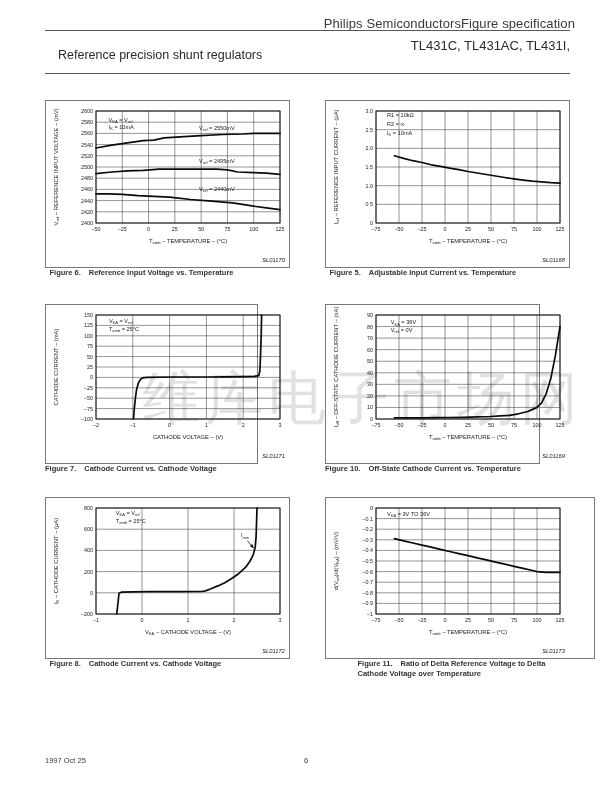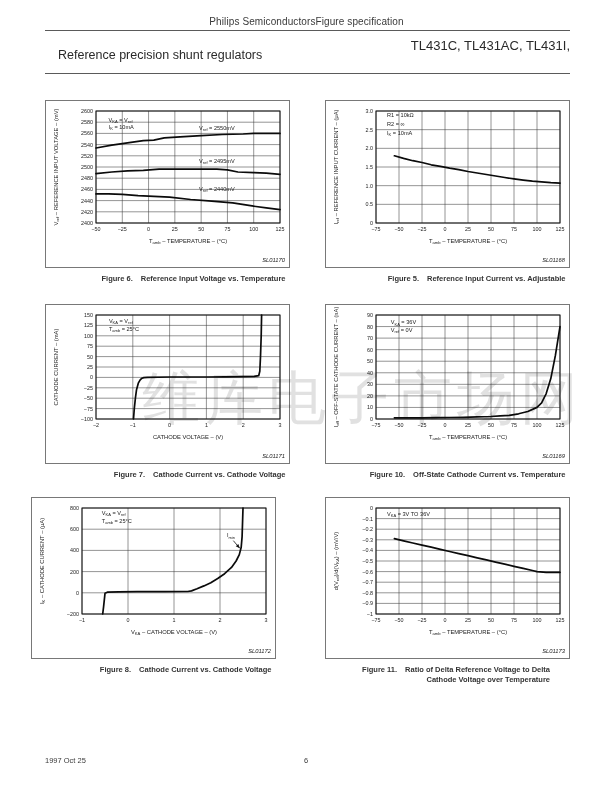--- a/index.html
+++ b/index.html
@@ -1,29 +1,29 @@
 <!DOCTYPE html>
 <html><head>
 <meta charset="utf-8">
 <style>
   *{margin:0;padding:0;box-sizing:border-box}
   html,body{background:#ffffff}
   body{font-family:"Liberation Sans",sans-serif;color:#222}
   .page{position:relative;width:612px;height:792px;background:#fff;overflow:hidden}
 
-  .hdr-row{position:absolute;left:44px;top:16px;width:525px;display:flex;justify-content:center;font-size:10px;color:#3a3a3a;letter-spacing:.1px}
+  .hdr-row{position:absolute;left:50px;top:16px;width:525px;display:flex;justify-content:flex-end;font-size:13px;color:#3a3a3a;letter-spacing:.1px}
   .rule-1{position:absolute;left:45px;top:30px;width:525px;border-top:1px solid #5a5a5a}
   .title-left{position:absolute;left:58px;top:48px;font-size:12.5px;color:#2a2a2a}
   .title-right{position:absolute;right:42px;top:38px;font-size:13px;line-height:15px;color:#2a2a2a}
   .rule-2{position:absolute;left:45px;top:73px;width:525px;border-top:1px solid #5a5a5a}
 
   .figure{position:absolute}
   .fig-box{border:1px solid #787878;background:#fff}
   svg.chart{display:block}
-  .caption{margin:6px auto 0;text-align:right;font-size:7.5px;font-weight:bold;color:#333;max-width:236px;line-height:10px}
+  .caption{margin:0 auto 0;text-align:left;font-size:7.5px;font-weight:bold;color:#333;max-width:236px;line-height:10px}
   .cap-narrow{max-width:205px}
   .cap-label{margin-right:8px}
 
   .watermark{position:absolute;left:142px;top:360px;font-size:58px;letter-spacing:5px;color:#c9c9c9;opacity:.55;mix-blend-mode:multiply;pointer-events:none;white-space:nowrap;font-family:Liberation Serif, serif}
 
   .footer-date{position:absolute;left:45px;top:756px;font-size:7.5px;color:#3a3a3a}
   .footer-page{position:absolute;left:0;top:756px;width:612px;text-align:center;font-size:7.5px;color:#3a3a3a}
 </style>
 </head>
 <body>
@@ -145,25 +145,25 @@
           <polyline points="68.4,54.8 77.6,57.4 86.8,59.7 96.0,61.5 105.2,63.8 114.4,65.3 123.6,67.1 132.8,68.6 142.0,70.5 151.2,72.0 160.4,73.5 169.6,75.0 178.8,76.5 188.0,77.9 197.2,79.1 206.4,80.2 215.6,80.9 224.8,81.7 234.0,82.1" fill="none" stroke="#0b0b0b" stroke-width="1.7" stroke-linejoin="round" stroke-linecap="round"></polyline>
           <text x="61.04" y="15.973333333333338" font-size="5.6" text-anchor="start" fill="#1c1c1c" font-family="&quot;Liberation Sans&quot;, sans-serif"><tspan>R1 = 10kΩ</tspan></text>
           <text x="61.04" y="24.93333333333333" font-size="5.6" text-anchor="start" fill="#1c1c1c" font-family="&quot;Liberation Sans&quot;, sans-serif"><tspan>R2 = ∞</tspan></text>
           <text x="61.04" y="33.89333333333334" font-size="5.6" text-anchor="start" fill="#1c1c1c" font-family="&quot;Liberation Sans&quot;, sans-serif"><tspan>I</tspan><tspan font-size="4.03" dy="1.3">K</tspan><tspan dy="-1.3"> = 10mA</tspan></text>
           <text x="142" y="142" font-size="5.8" text-anchor="middle" fill="#1c1c1c" font-family="&quot;Liberation Sans&quot;, sans-serif"><tspan>T</tspan><tspan font-size="4.18" dy="1.3">amb</tspan><tspan dy="-1.3"> – TEMPERATURE – (°C)</tspan></text>
           <text x="12" y="66" font-size="5.8" text-anchor="middle" fill="#1c1c1c" font-family="&quot;Liberation Sans&quot;, sans-serif" transform="rotate(-90 12 66)"><tspan>I</tspan><tspan font-size="4.18" dy="1.3">ref</tspan><tspan dy="-1.3"> – REFERENCE INPUT CURRENT – (μA)</tspan></text>
           <text x="239" y="161" font-size="5.8" text-anchor="end" fill="#1c1c1c" font-family="&quot;Liberation Sans&quot;, sans-serif" font-style="italic"><tspan>SL01168</tspan></text>
         </svg>
     </div>
     <div class="caption">
-      <span class="cap-label">Figure 5.</span><span>Reference Input Current vs. Adjustable</span>
-    </div>
-  </div>
-
-  <div class="figure" style="left:45px;top:304px;width:245px">
+      <span class="cap-label">Figure 5.</span><span>Adjustable Input Current vs. Temperature</span>
+    </div>
+  </div>
+
+  <div class="figure" style="left:45px;top:304px;width:213px">
     <div class="fig-box">
       <svg class="chart" width="243" height="158">
           <g>
             <line x1="50" y1="10" x2="50" y2="114" stroke="#3d3d3d" stroke-width="0.55"></line>
             <line x1="86.80000000000001" y1="10" x2="86.80000000000001" y2="114" stroke="#3d3d3d" stroke-width="0.55"></line>
             <line x1="123.60000000000001" y1="10" x2="123.60000000000001" y2="114" stroke="#3d3d3d" stroke-width="0.55"></line>
             <line x1="160.39999999999998" y1="10" x2="160.39999999999998" y2="114" stroke="#3d3d3d" stroke-width="0.55"></line>
             <line x1="197.20000000000002" y1="10" x2="197.20000000000002" y2="114" stroke="#3d3d3d" stroke-width="0.55"></line>
             <line x1="234" y1="10" x2="234" y2="114" stroke="#3d3d3d" stroke-width="0.55"></line>
             <line x1="50" y1="114" x2="234" y2="114" stroke="#3d3d3d" stroke-width="0.55"></line>
@@ -202,21 +202,21 @@
           <text x="142" y="134" font-size="5.8" text-anchor="middle" fill="#1c1c1c" font-family="&quot;Liberation Sans&quot;, sans-serif"><tspan>CATHODE VOLTAGE – (V)</tspan></text>
           <text x="12" y="62" font-size="5.8" text-anchor="middle" fill="#1c1c1c" font-family="&quot;Liberation Sans&quot;, sans-serif" transform="rotate(-90 12 62)"><tspan>CATHODE CURRENT – (mA)</tspan></text>
           <text x="239" y="153" font-size="5.8" text-anchor="end" fill="#1c1c1c" font-family="&quot;Liberation Sans&quot;, sans-serif" font-style="italic"><tspan>SL01171</tspan></text>
         </svg>
     </div>
     <div class="caption">
       <span class="cap-label">Figure 7.</span><span>Cathode Current vs. Cathode Voltage</span>
     </div>
   </div>
 
-  <div class="figure" style="left:325px;top:304px;width:245px">
+  <div class="figure" style="left:325px;top:304px;width:215px">
     <div class="fig-box">
       <svg class="chart" width="243" height="158">
           <g>
             <line x1="50" y1="10" x2="50" y2="114" stroke="#3d3d3d" stroke-width="0.55"></line>
             <line x1="73" y1="10" x2="73" y2="114" stroke="#3d3d3d" stroke-width="0.55"></line>
             <line x1="96" y1="10" x2="96" y2="114" stroke="#3d3d3d" stroke-width="0.55"></line>
             <line x1="119" y1="10" x2="119" y2="114" stroke="#3d3d3d" stroke-width="0.55"></line>
             <line x1="142" y1="10" x2="142" y2="114" stroke="#3d3d3d" stroke-width="0.55"></line>
             <line x1="165" y1="10" x2="165" y2="114" stroke="#3d3d3d" stroke-width="0.55"></line>
             <line x1="188" y1="10" x2="188" y2="114" stroke="#3d3d3d" stroke-width="0.55"></line>
@@ -259,21 +259,21 @@
           <text x="142" y="134" font-size="5.8" text-anchor="middle" fill="#1c1c1c" font-family="&quot;Liberation Sans&quot;, sans-serif"><tspan>T</tspan><tspan font-size="4.18" dy="1.3">amb</tspan><tspan dy="-1.3"> – TEMPERATURE – (°C)</tspan></text>
           <text x="12" y="62" font-size="5.8" text-anchor="middle" fill="#1c1c1c" font-family="&quot;Liberation Sans&quot;, sans-serif" transform="rotate(-90 12 62)"><tspan>I</tspan><tspan font-size="4.18" dy="1.3">off</tspan><tspan dy="-1.3"> – OFF-STATE CATHODE CURRENT – (nA)</tspan></text>
           <text x="239" y="153" font-size="5.8" text-anchor="end" fill="#1c1c1c" font-family="&quot;Liberation Sans&quot;, sans-serif" font-style="italic"><tspan>SL01169</tspan></text>
         </svg>
     </div>
     <div class="caption">
       <span class="cap-label">Figure 10.</span><span>Off-State Cathode Current vs. Temperature</span>
     </div>
   </div>
 
-  <div class="figure" style="left:31px;top:497px;width:245px">
+  <div class="figure" style="left:45px;top:497px;width:245px">
     <div class="fig-box">
       <svg class="chart" width="243" height="160">
           <g>
             <line x1="50" y1="10" x2="50" y2="116" stroke="#3d3d3d" stroke-width="0.55"></line>
             <line x1="96" y1="10" x2="96" y2="116" stroke="#3d3d3d" stroke-width="0.55"></line>
             <line x1="142" y1="10" x2="142" y2="116" stroke="#3d3d3d" stroke-width="0.55"></line>
             <line x1="188" y1="10" x2="188" y2="116" stroke="#3d3d3d" stroke-width="0.55"></line>
             <line x1="234" y1="10" x2="234" y2="116" stroke="#3d3d3d" stroke-width="0.55"></line>
             <line x1="50" y1="116" x2="234" y2="116" stroke="#3d3d3d" stroke-width="0.55"></line>
             <line x1="50" y1="94.80000000000001" x2="234" y2="94.80000000000001" stroke="#3d3d3d" stroke-width="0.55"></line>
@@ -303,21 +303,21 @@
           <text x="142" y="136" font-size="5.8" text-anchor="middle" fill="#1c1c1c" font-family="&quot;Liberation Sans&quot;, sans-serif"><tspan>V</tspan><tspan font-size="4.18" dy="1.3">KA</tspan><tspan dy="-1.3"> – CATHODE VOLTAGE – (V)</tspan></text>
           <text x="12" y="63" font-size="5.8" text-anchor="middle" fill="#1c1c1c" font-family="&quot;Liberation Sans&quot;, sans-serif" transform="rotate(-90 12 63)"><tspan>I</tspan><tspan font-size="4.18" dy="1.3">K</tspan><tspan dy="-1.3"> – CATHODE CURRENT – (μA)</tspan></text>
           <text x="239" y="155" font-size="5.8" text-anchor="end" fill="#1c1c1c" font-family="&quot;Liberation Sans&quot;, sans-serif" font-style="italic"><tspan>SL01172</tspan></text>
         </svg>
     </div>
     <div class="caption">
       <span class="cap-label">Figure 8.</span><span>Cathode Current vs. Cathode Voltage</span>
     </div>
   </div>
 
-  <div class="figure" style="left:325px;top:497px;width:245px">
+  <div class="figure" style="left:325px;top:497px;width:270px">
     <div class="fig-box">
       <svg class="chart" width="243" height="160">
           <g>
             <line x1="50" y1="10" x2="50" y2="116" stroke="#3d3d3d" stroke-width="0.55"></line>
             <line x1="73" y1="10" x2="73" y2="116" stroke="#3d3d3d" stroke-width="0.55"></line>
             <line x1="96" y1="10" x2="96" y2="116" stroke="#3d3d3d" stroke-width="0.55"></line>
             <line x1="119" y1="10" x2="119" y2="116" stroke="#3d3d3d" stroke-width="0.55"></line>
             <line x1="142" y1="10" x2="142" y2="116" stroke="#3d3d3d" stroke-width="0.55"></line>
             <line x1="165" y1="10" x2="165" y2="116" stroke="#3d3d3d" stroke-width="0.55"></line>
             <line x1="188" y1="10" x2="188" y2="116" stroke="#3d3d3d" stroke-width="0.55"></line>

